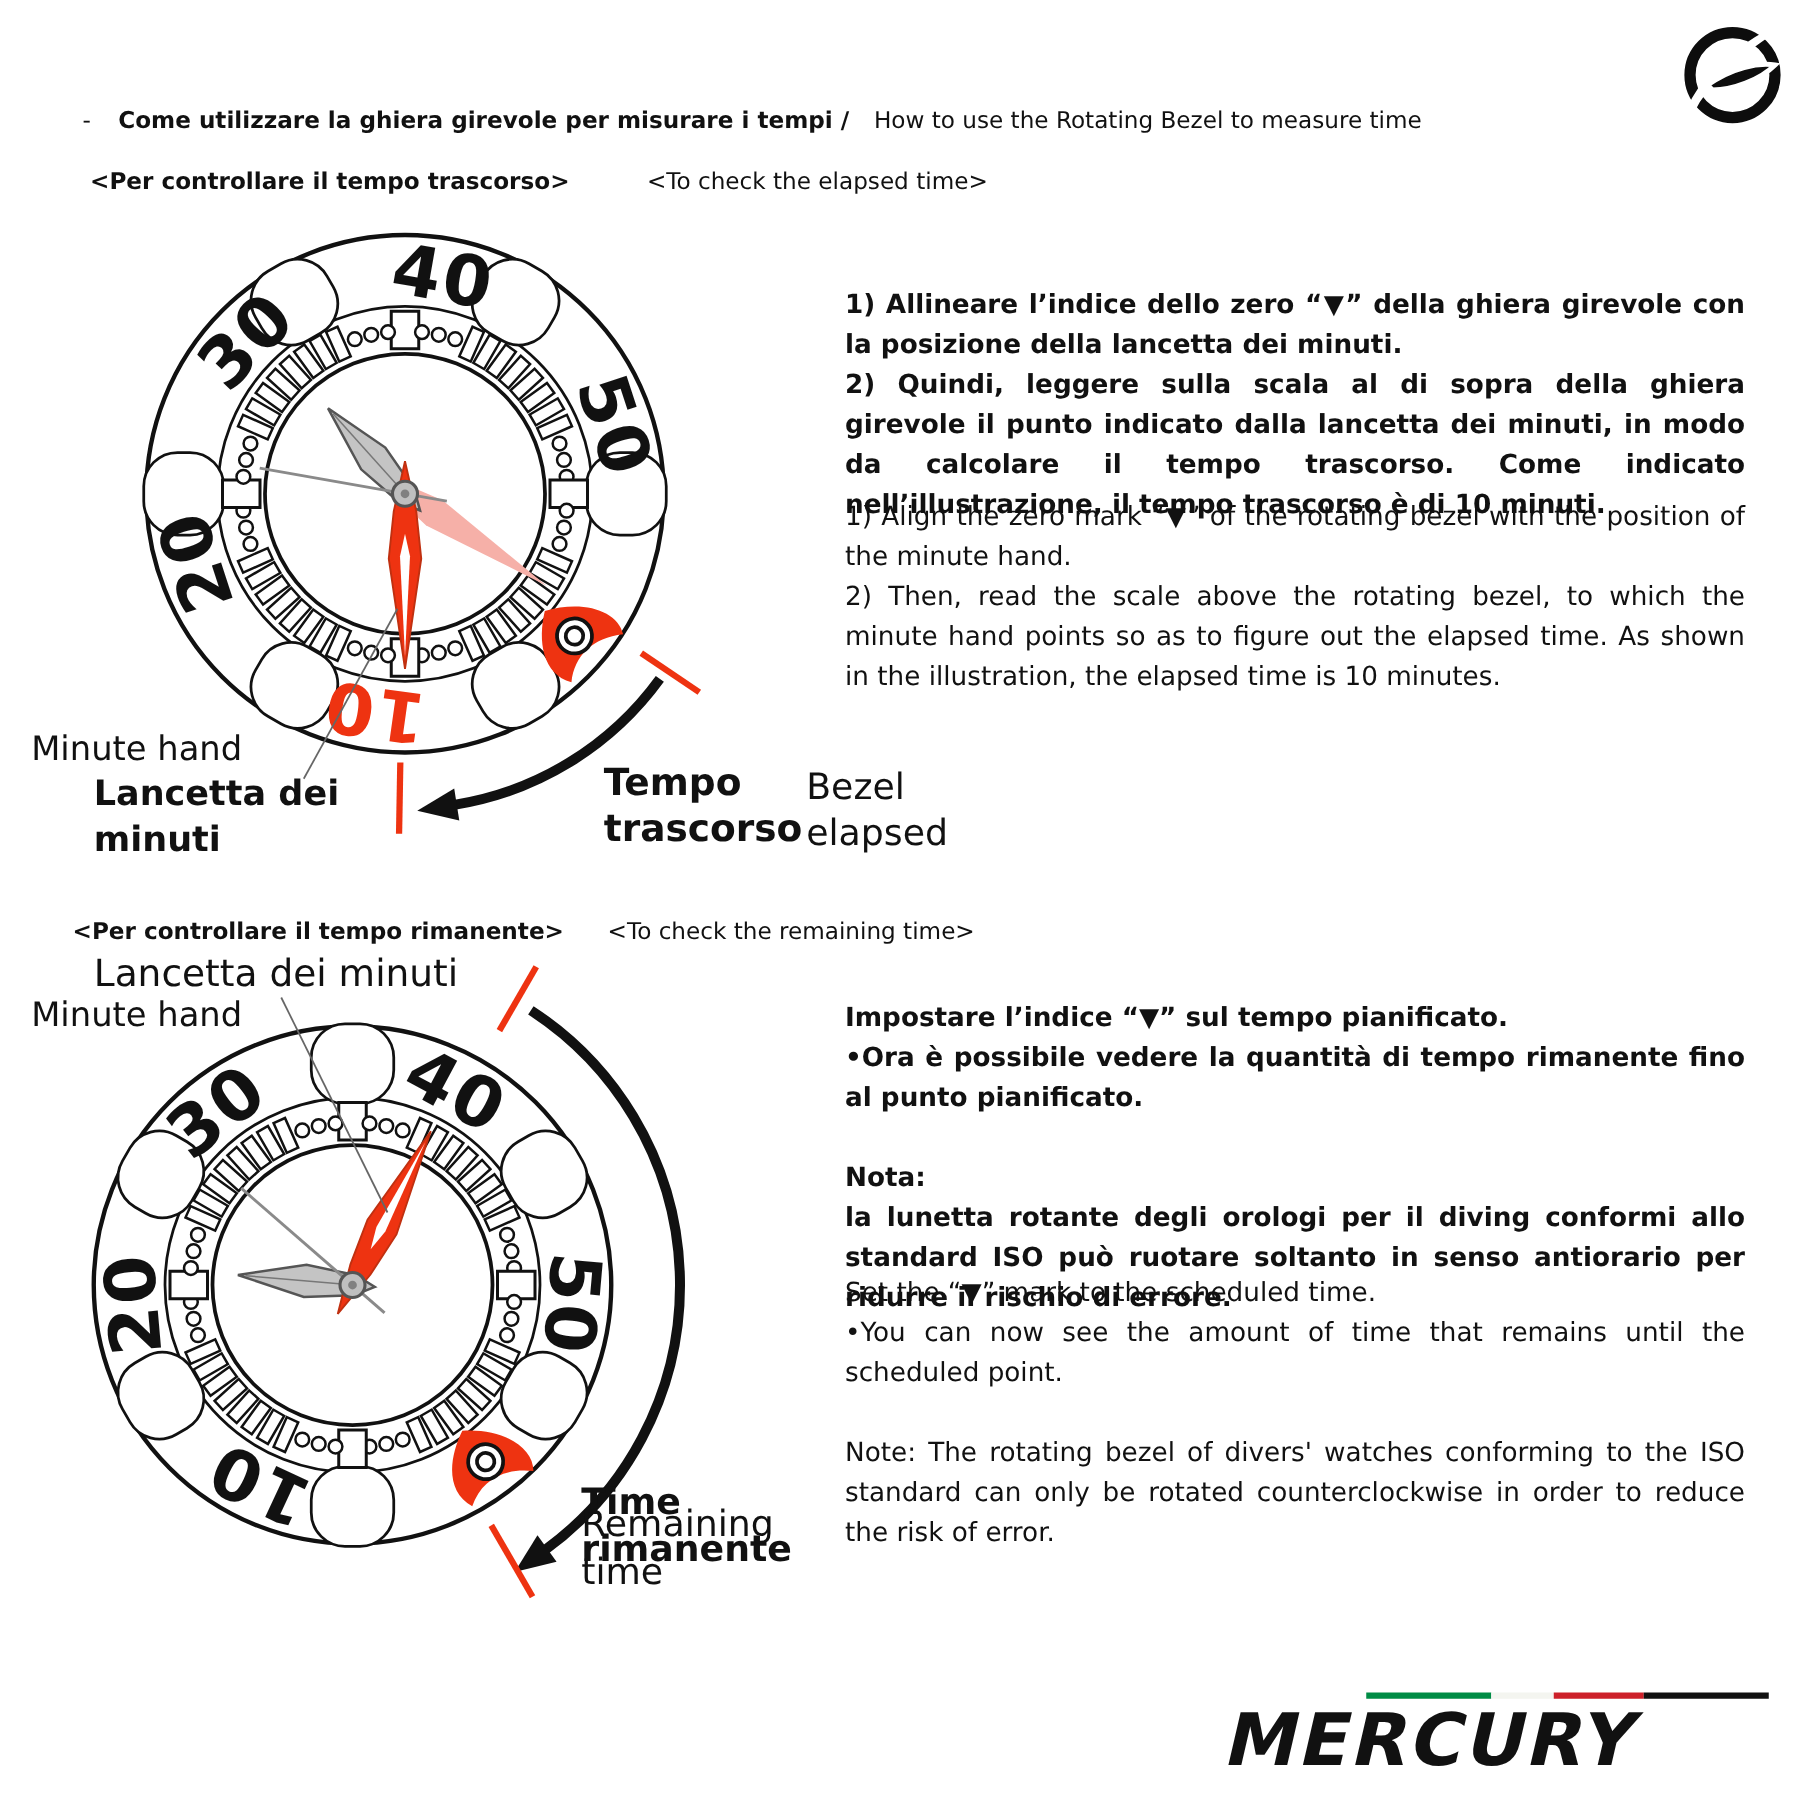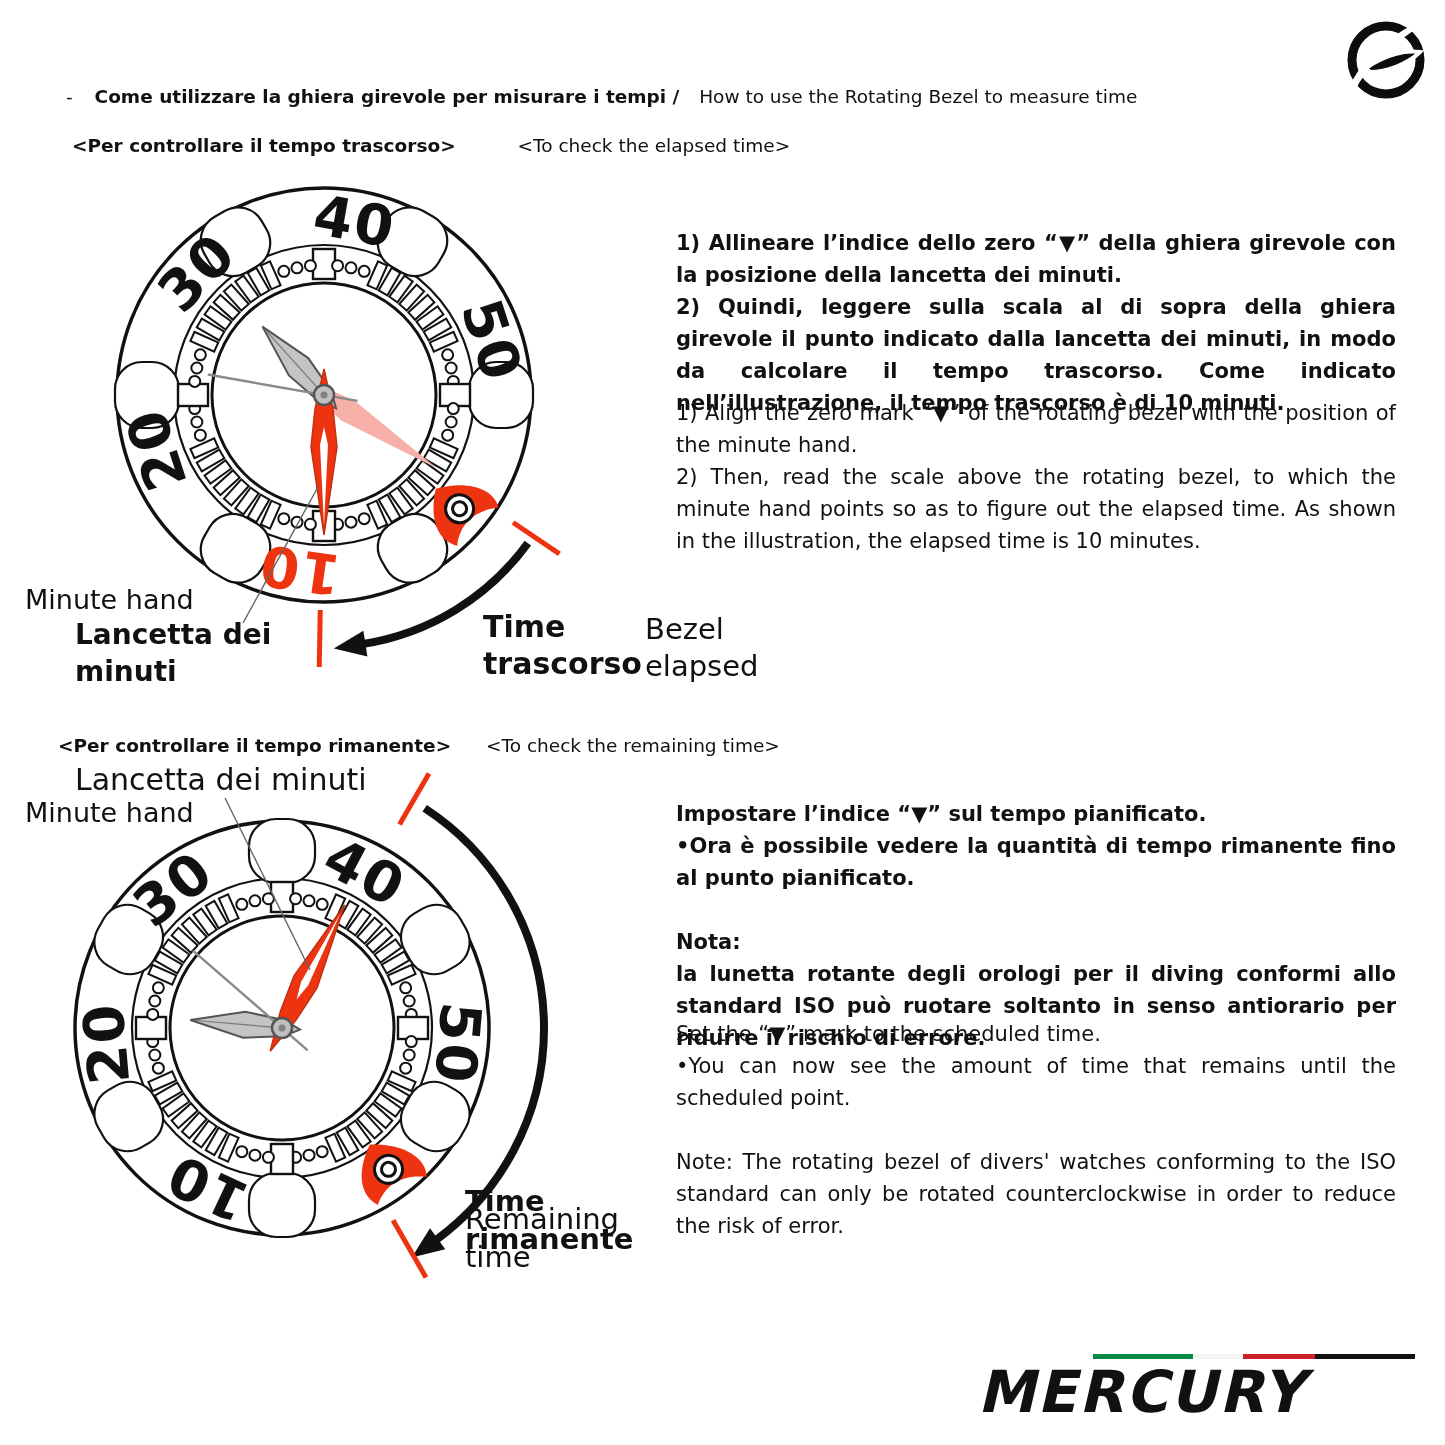--- a/index.html
+++ b/index.html
@@ -158,21 +158,21 @@
     <line x1="306.24773261598403" y1="524.9672544586241" x2="305.25294544905887" y2="581.9585730825384" stroke="#ee3311" stroke-width="5"></line>
   </svg>
 
 <div class="abs col c1it b">1) Allineare l’indice dello zero “▼” della ghiera girevole con la posizione della lancetta dei minuti.
 2) Quindi, leggere sulla scala al di sopra della ghiera girevole il punto indicato dalla lancetta dei minuti, in modo da calcolare il tempo trascorso. Come indicato nell’illustrazione, il tempo trascorso è di 10 minuti.</div>
 <div class="abs col c1en">1) Align the zero mark “▼” of the rotating bezel with the position of the minute hand.
 2) Then, read the scale above the rotating bezel, to which the minute hand points so as to figure out the elapsed time. As shown in the illustration, the elapsed time is 10 minutes.</div>
 
 <div class="abs mh1">Minute hand</div>
 <div class="abs lm1 b lbl">Lancetta dei minuti</div>
-<div class="abs te-it b lbl">Time trascorso</div>
+<div class="abs te-it b lbl">Tempo trascorso</div>
 <div class="abs te-en lbl">Bezel elapsed</div>
 
 <div class="abs h-row h2">
   <span class="b">&lt;Per controllare il tempo rimanente&gt;</span>
   <span class="en">&lt;To check the remaining time&gt;</span>
 </div>
 
 <div class="abs lm2">Lancetta dei minuti</div>
 <div class="abs mh2">Minute hand</div>
 

